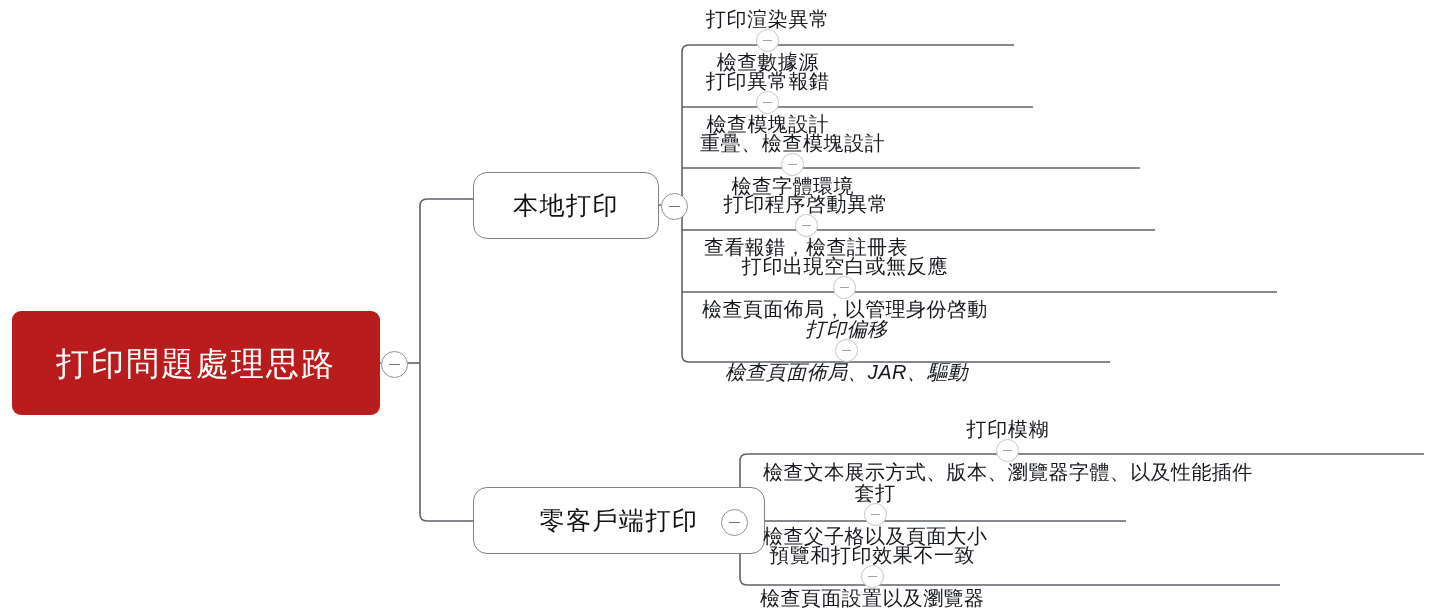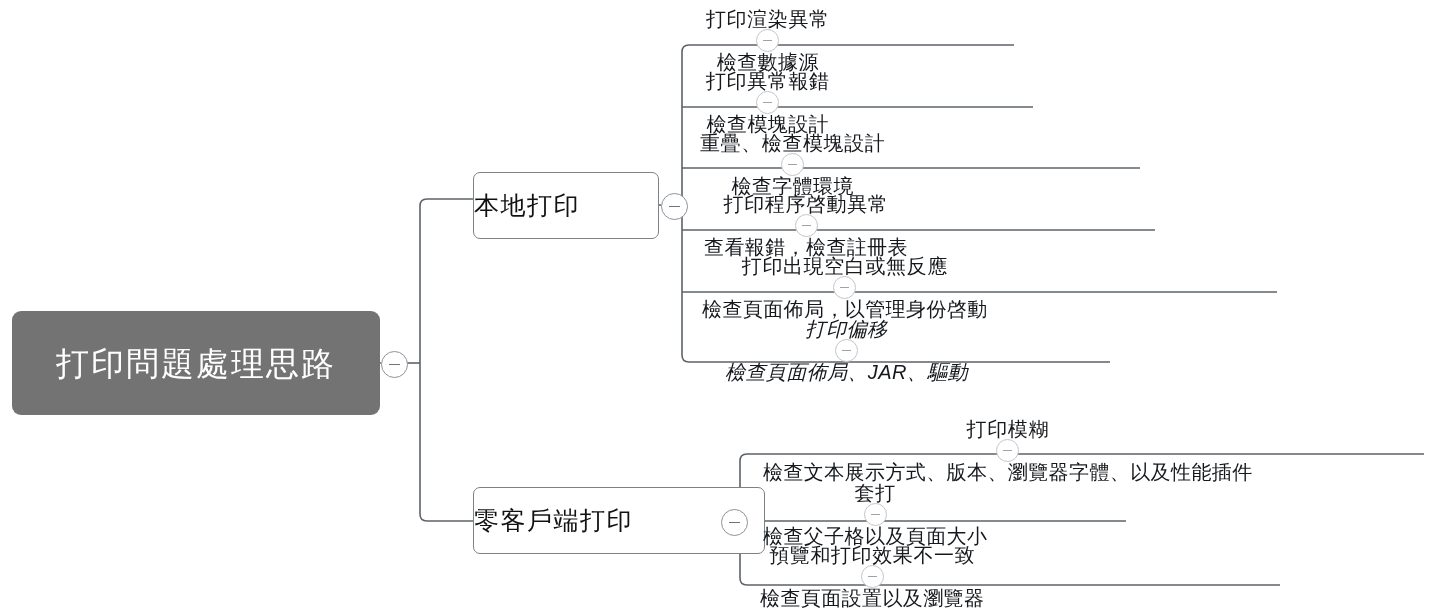--- a/index.html
+++ b/index.html
@@ -28,44 +28,44 @@
     pointer-events: none;
   }
 
   
   .root-node {
     position: absolute;
     left: 12px;
     top: 311px;
     width: 368px;
     height: 104px;
-    background: #737373;
+    background: #b91c1c;
     border-radius: 9px;
     display: flex;
     align-items: center;
     justify-content: center;
     box-sizing: border-box;
   }
   .root-node .node-text {
     color: #ffffff;
     font-size: 33px;
     letter-spacing: 2px;
     line-height: 1;
     white-space: nowrap;
   }
 
   
   .branch-node {
     position: absolute;
     background: #ffffff;
     border: 1.3px solid #7d8287;
-    border-radius: 7px;
+    border-radius: 14px;
     display: flex;
     align-items: center;
-    justify-content: flex-start;
+    justify-content: center;
     box-sizing: border-box;
   }
   .branch-node .node-text {
     color: #111111;
     font-size: 25px;
     letter-spacing: 1.5px;
     line-height: 1;
     white-space: nowrap;
   }
   #branch-local  { left: 473px; top: 172px; width: 186px; height: 67px; }

